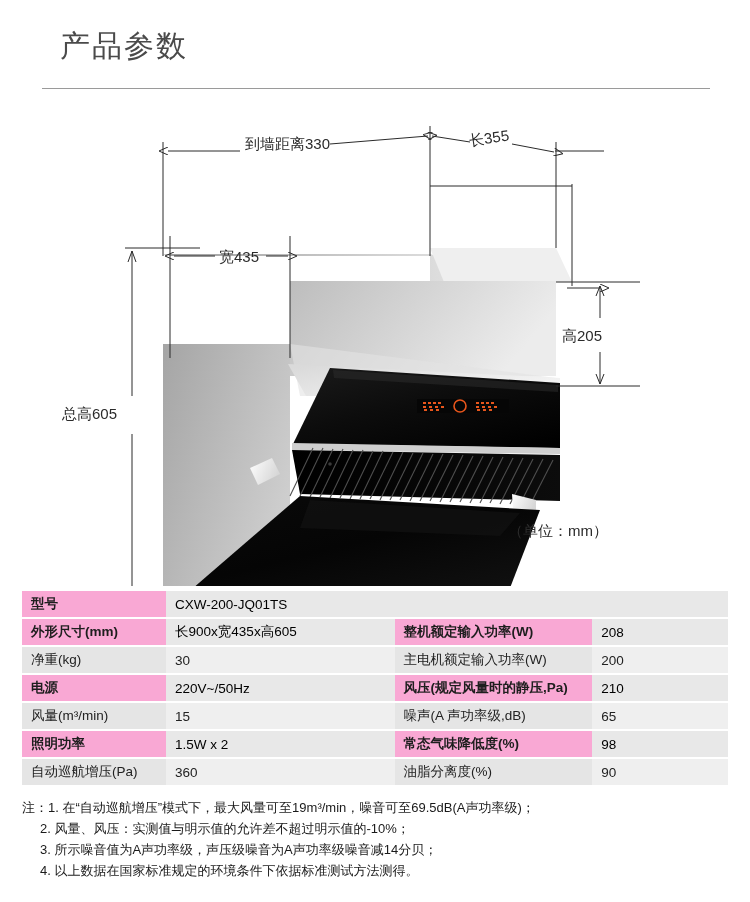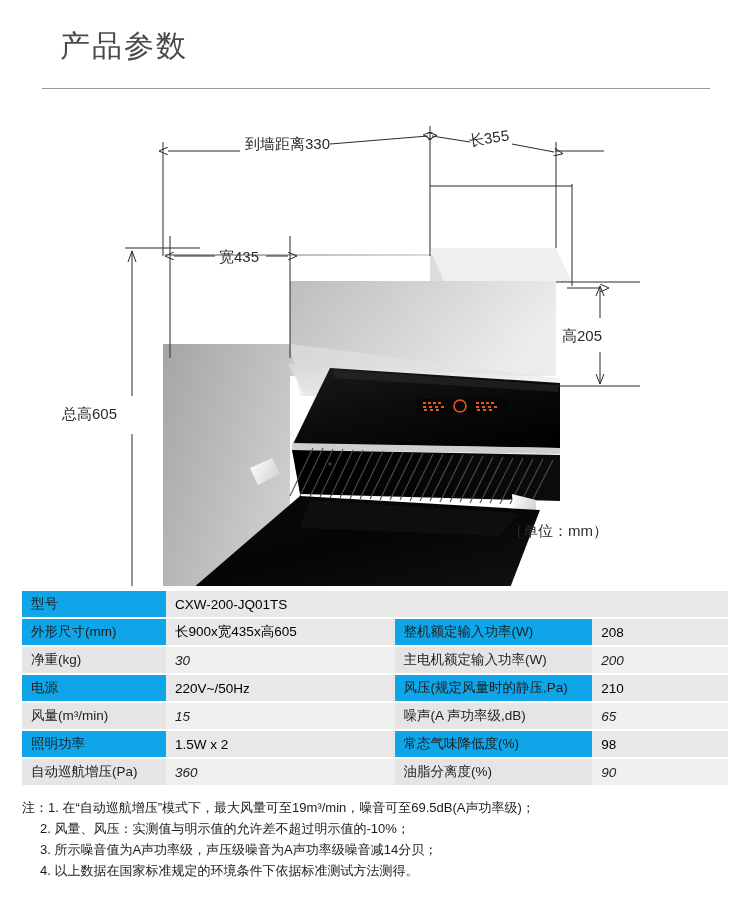--- a/index.html
+++ b/index.html
@@ -63,30 +63,30 @@
     width: 100%;
     font-size: 13.5px;
   }
   table.spec td {
     height: 26px;
     padding: 0 9px;
     vertical-align: middle;
     white-space: nowrap;
   }
   td.lbl {
-    background: #0ea5e9;
-    font-weight: normal;
+    background: #f9a8d4;
+    font-weight: bold;
     color: #1e1e1e;
   }
   td.val {
     background: #e8e8e8;
     color: #000000;
   }
   td.lbl-alt { background: #e5e5e5; }
-  td.val-alt { background: #efefef; font-style: italic; }
+  td.val-alt { background: #efefef; }
   .c1 { width: 140px; }
   .c2 { width: 222px; margin-top: 20px; }
   .c3 { width: 192px; }
   .c4 { width: 132px; margin-top: 38px; }
 
   
   #notes {
     position: absolute;
     left: 22px; top: 797px;
     width: 710px;

